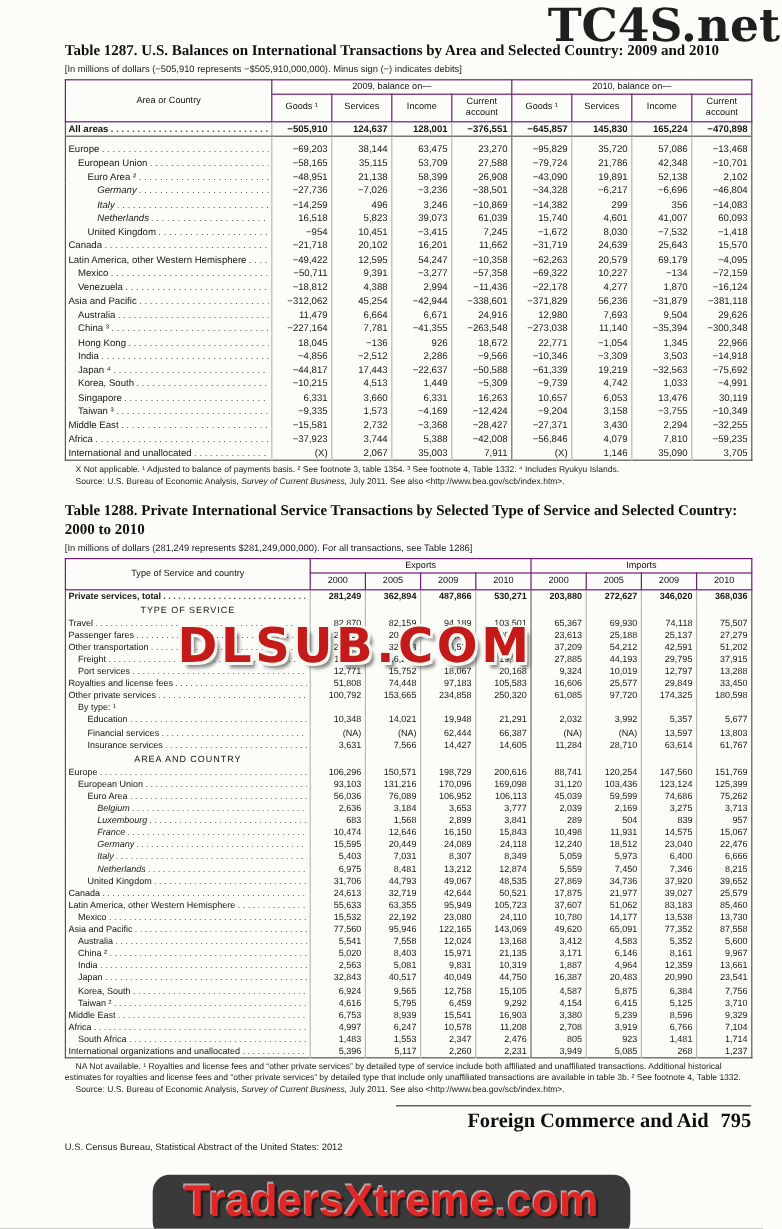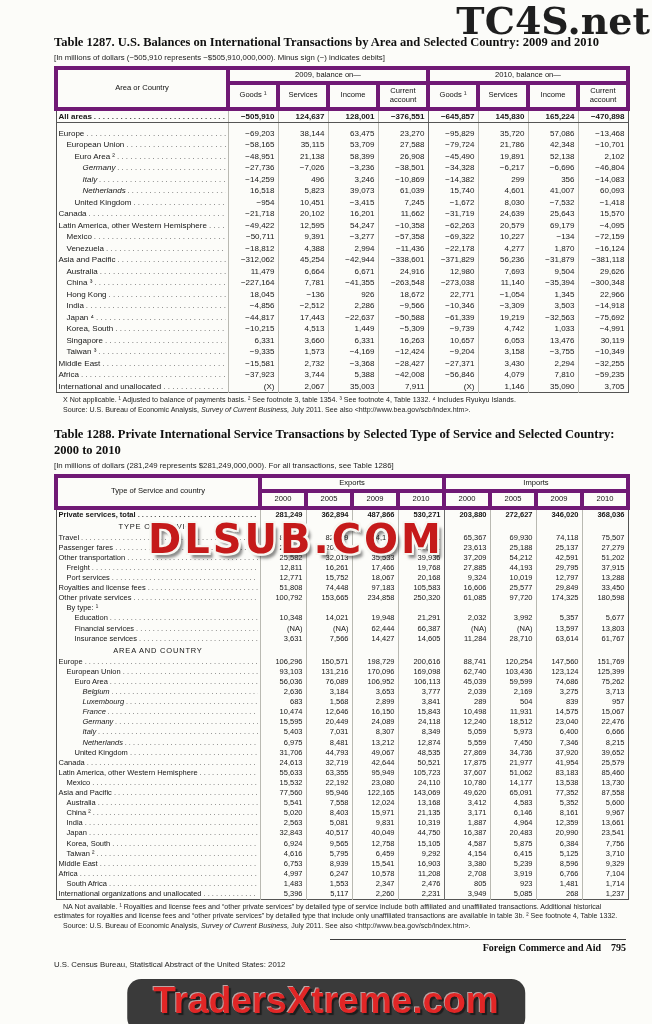--- a/index.html
+++ b/index.html
@@ -14,21 +14,21 @@
   .tbl-title {
     font-family:"Liberation Serif", serif; font-weight:bold;
     font-size:12.5px; line-height:1.28; margin:0 0 3px 0; color:#101010;
   }
   .t1287-title { margin-top:30px; }
   .t1288-title { margin-top:11px; }
   .tbl-note { font-size:7.8px; line-height:1.2; margin:1px 0 4px 0; color:#222; }
   
   table.stat { width:572px; border-collapse:collapse; table-layout:fixed; border:1px solid #555; }
   table.stat thead th {
-    border:4px solid #701a75; font-weight:normal; vertical-align:middle;
+    border:1px solid #701a75; font-weight:normal; vertical-align:middle;
     font-size:7.6px; line-height:1.15; padding:2px 1px; color:#111;
   }
   table.stat thead th.grp { padding:1px; }
   table.stat td { vertical-align:bottom; }
   td.num {
     text-align:right; padding:0 3px 0 0; white-space:nowrap; overflow:hidden;
     border-left:1px solid #b9b9b2;
   }
   td.num.grp-start { border-left:1px solid #6b6b6b; }
   td.stub-cell { overflow:hidden; padding:0; }
@@ -50,21 +50,21 @@
   #t1287 tbody td { font-size:8px;  line-height:11.5px; }
   #t1288 tbody td { font-size:7.5px; line-height:10.1px; }
   
   .footnote { font-size:7.1px; line-height:1.25; margin-top:3px; color:#1d1d1d; text-indent:9px; }
   .src { margin-top:1px; }
   .src i { font-style:italic; }
   
   .page-ref-rule { width:296px; margin:8px 0 2px auto; border-top:1px solid #3d3d3d; }
   .page-ref {
     text-align:right; font-family:"Liberation Serif", serif; font-weight:bold;
-    font-size:10px; color:#0e0e0e;
+    font-size:17px; color:#0e0e0e;
   }
   .page-ref .pagenum { margin-left:10px; }
   .census-line { font-size:7.8px; margin-top:7px; color:#222; }
   
   .wm { position:absolute; pointer-events:none; z-index:9; }
   .wm-top {
     top:-2px; right:2px; font-family:"DejaVu Serif", serif; font-weight:bold;
     font-size:38px; letter-spacing:0px; color:#1f1f1f;
   }
   .wm-mid {
@@ -189,21 +189,21 @@
             <td class="stub-cell">
               <div class="stub-flex ind2">
                 <span class="lbl">Euro Area ²</span>
                 <span class="leader"></span>
               </div>
             </td>
             <td class="num">−48,951</td>
             <td class="num">21,138</td>
             <td class="num">58,399</td>
             <td class="num">26,908</td>
-            <td class="num grp-start">−45,490</td>
+            <td class="num grp-start">−43,090</td>
             <td class="num">19,891</td>
             <td class="num">52,138</td>
             <td class="num">2,102</td>
           </tr>
           <tr>
             <td class="stub-cell">
               <div class="stub-flex ind3">
                 <span class="lbl">Germany</span>
                 <span class="leader"></span>
               </div>
@@ -797,21 +797,21 @@
             <td class="stub-cell">
               <div class="stub-flex ind1">
                 <span class="lbl">European Union</span>
                 <span class="leader"></span>
               </div>
             </td>
             <td class="num">93,103</td>
             <td class="num">131,216</td>
             <td class="num">170,096</td>
             <td class="num">169,098</td>
-            <td class="num grp-start">62,740</td>
+            <td class="num grp-start">31,120</td>
             <td class="num">103,436</td>
             <td class="num">123,124</td>
             <td class="num">125,399</td>
           </tr>
           <tr>
             <td class="stub-cell">
               <div class="stub-flex ind2">
                 <span class="lbl">Euro Area</span>
                 <span class="leader"></span>
               </div>
@@ -943,21 +943,21 @@
                 <span class="lbl">Canada</span>
                 <span class="leader"></span>
               </div>
             </td>
             <td class="num">24,613</td>
             <td class="num">32,719</td>
             <td class="num">42,644</td>
             <td class="num">50,521</td>
             <td class="num grp-start">17,875</td>
             <td class="num">21,977</td>
-            <td class="num">41,954</td>
+            <td class="num">39,027</td>
             <td class="num">25,579</td>
           </tr>
           <tr>
             <td class="stub-cell">
               <div class="stub-flex ind0">
                 <span class="lbl">Latin America, other Western Hemisphere</span>
                 <span class="leader"></span>
               </div>
             </td>
             <td class="num">55,633</td>

